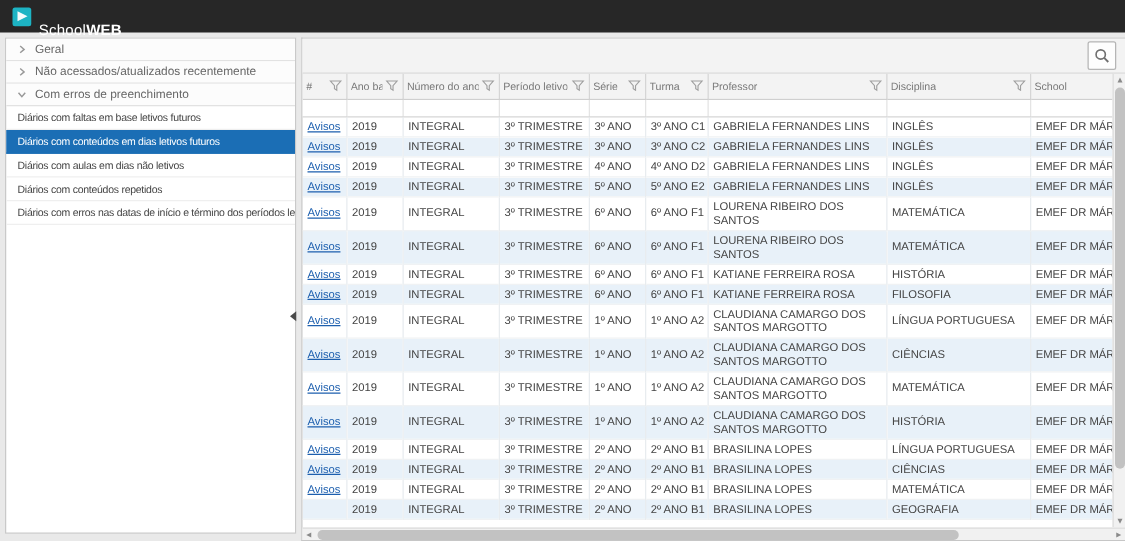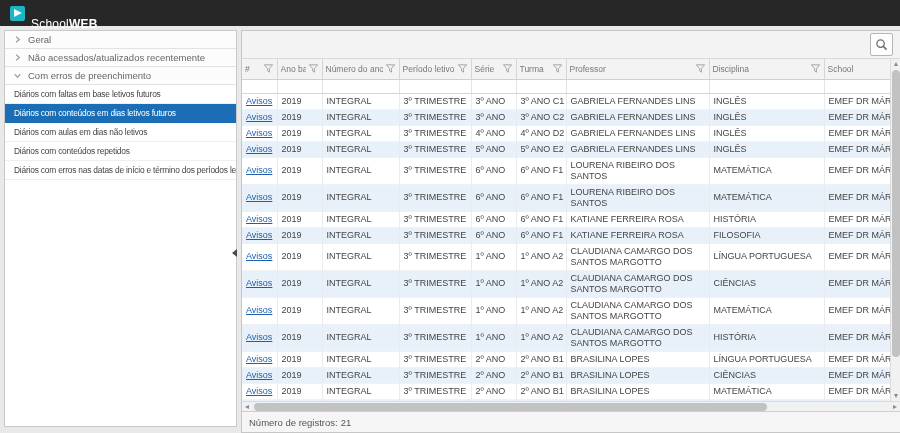--- a/index.html
+++ b/index.html
@@ -411,21 +411,17 @@
         <div class="sb-btn">
             <div class="tri-left"></div>
           </div>
         <div class="hthumb"></div>
         <div class="hspacer"></div>
         <div class="sb-btn">
             <div class="tri-right"></div>
           </div>
       </div>
 
-      <div class="grid-footer">
-        <span>Número de registros:</span>
-        <span>21</span>
-      </div>
 
     </div>
   </main>
 
 </div>
 
 </body></html>

